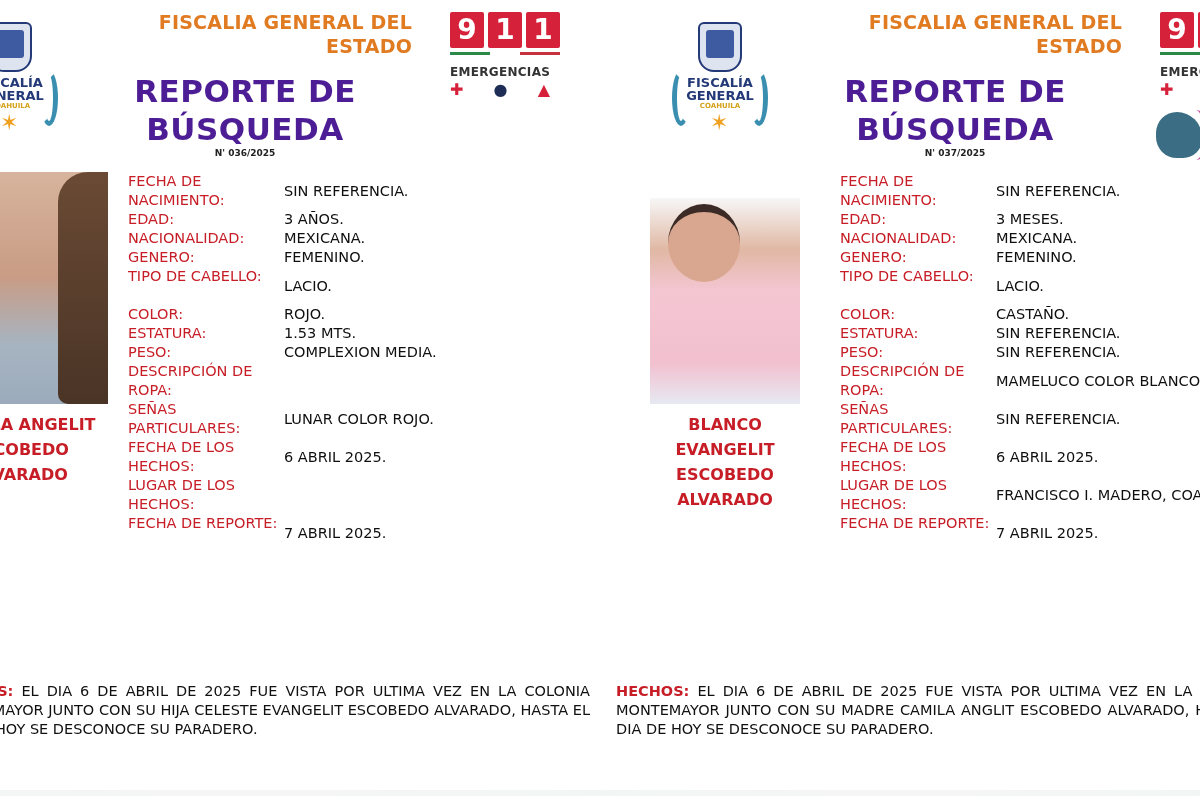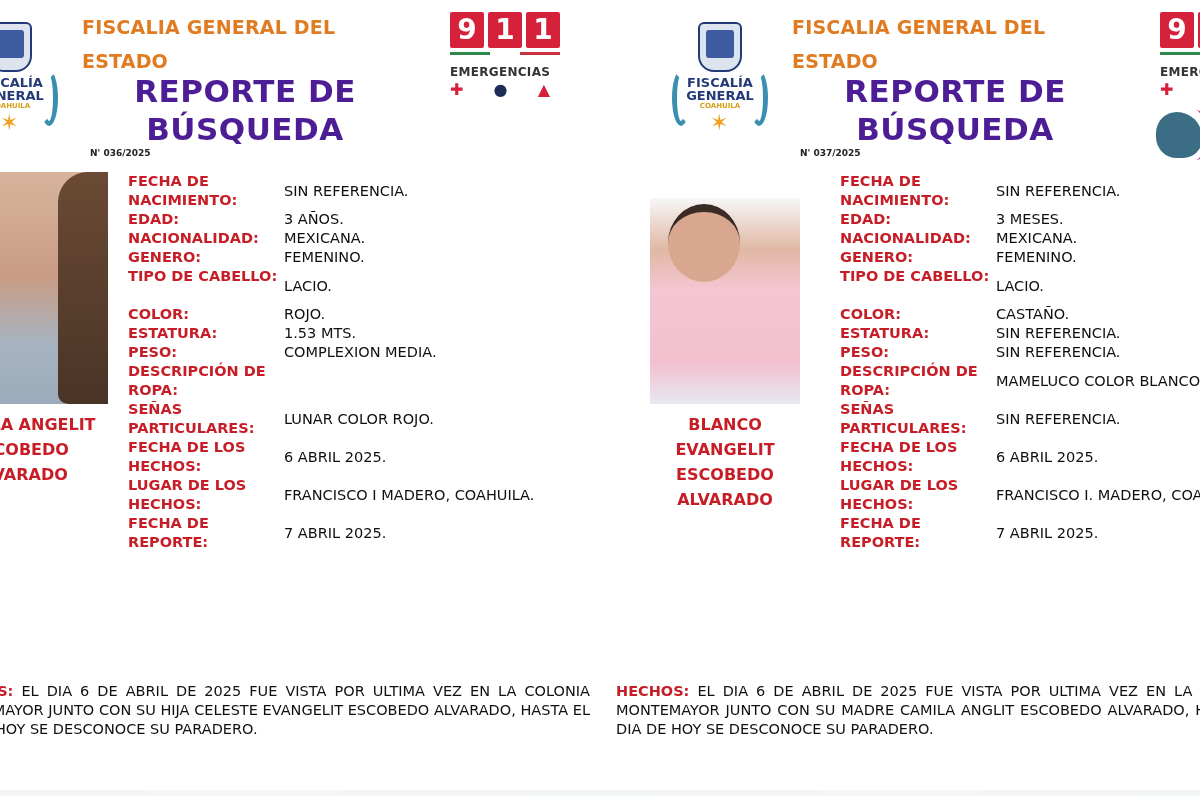--- a/index.html
+++ b/index.html
@@ -3,25 +3,25 @@
 <meta charset="utf-8">
 <style>
   * { box-sizing: border-box; margin: 0; padding: 0; }
   html, body { width: 1200px; height: 800px; overflow: hidden; background: #ffffff; }
   body { position: relative; font-family: "DejaVu Sans", "Liberation Sans", sans-serif; color: #111; }
 
   .poster { position: absolute; top: 0; height: 800px; width: 710px; overflow: hidden; }
   .poster.left { left: -110px; }
   .poster.right { left: 600px; width: 600px; }
 
-  .org { position: absolute; top: 10px; left: 192px; width: 310px; text-align: left;
-         color: #e07b22; font-weight: bold; font-size: 19px; line-height: 34px; letter-spacing: 0.2px; }
+  .org { position: absolute; top: 10px; left: 212px; width: 310px; text-align: right;
+         color: #e07b22; font-weight: bold; font-size: 19px; line-height: 24px; letter-spacing: 0.2px; }
   .title { position: absolute; top: 72px; left: 200px; width: 310px; text-align: center;
            color: #4c1d95; font-weight: bold; font-size: 31px; line-height: 38px; letter-spacing: 0.5px; }
-  .report-no { position: absolute; top: 148px; left: 200px; width: 310px; text-align: left;
+  .report-no { position: absolute; top: 148px; left: 200px; width: 310px; text-align: center;
                font-size: 9px; font-weight: bold; color: #222; }
 
   
   .fg-logo { position: absolute; top: 20px; left: 70px; width: 100px; height: 120px; }
   .fg-shield { position: absolute; left: 28px; top: 2px; width: 44px; height: 50px;
                border: 2px solid #243a78; border-radius: 6px 6px 16px 16px; background: #dde3ef; }
   .fg-shield::before { content: ""; position: absolute; left: 6px; top: 6px; width: 28px; height: 28px; background: #3e5aa0; border-radius: 3px; }
   .fg-text { position: absolute; left: 14px; top: 56px; width: 72px; text-align: center; color: #243a78;
              font-weight: bold; font-size: 13px; line-height: 13px; }
   .fg-sub { position: absolute; left: 14px; top: 82px; width: 72px; text-align: center; color: #d4a017; font-size: 7px; font-weight: bold; }
@@ -54,21 +54,21 @@
   .photo.baby::before { content: ""; position: absolute; left: 18px; top: 6px; width: 72px; height: 70px; border-radius: 50%; background: #d9a78f; border-top: 8px solid #3b2a25; }
 
   .name { position: absolute; top: 412px; left: 40px; width: 200px; text-align: center; color: #c71d26;
           font-weight: bold; font-size: 16px; line-height: 25px; }
   .poster.right .name { left: 22px; width: 200px; }
 
   
   .fields { position: absolute; top: 172px; left: 238px; width: 480px; }
   .poster.right .fields { left: 240px; }
   .row { display: flex; align-items: center; }
-  .lbl { width: 156px; color: #c71d26; font-weight: bold; font-size: 14.5px; line-height: 19px; }
+  .lbl { width: 156px; color: #c71d26; font-weight: normal; font-size: 14.5px; line-height: 19px; }
   .val { color: #0f0f0f; font-size: 14.5px; line-height: 19px; white-space: nowrap; font-weight: 500; }
   .row.two .lbl { height: 38px; }
 
   
   .facts { position: absolute; top: 682px; left: 50px; width: 650px; font-size: 14.5px; line-height: 19px; color: #101010; text-align: justify; }
   .poster.right .facts { left: 16px; width: 650px; }
   .facts-label { color: #c71d26; font-weight: bold; }
 
   .footer-strip { position: absolute; bottom: 4px; left: 0; right: 0; height: 6px; background: linear-gradient(90deg, #eef4f1, #f3f3f3, #eef4f1); opacity: 0.8; }
 </style>
@@ -155,21 +155,20 @@
     <div class="row two">
         <div class="lbl">SEÑAS PARTICULARES:</div>
         <div class="val">LUNAR COLOR ROJO.</div>
       </div>
     <div class="row two">
         <div class="lbl">FECHA DE LOS HECHOS:</div>
         <div class="val">6 ABRIL 2025.</div>
       </div>
     <div class="row two">
         <div class="lbl">LUGAR DE LOS HECHOS:</div>
-        <div class="val">FRANCISCO I MADERO, COAHUILA.</div>
       </div>
     <div class="row two">
         <div class="lbl">FECHA DE REPORTE:</div>
         <div class="val">7 ABRIL 2025.</div>
       </div>
   </div>
 
   <div class="facts">
     <span class="facts-label">HECHOS:</span>
     <span>EL DIA 6 DE ABRIL DE 2025 FUE VISTA POR ULTIMA VEZ EN LA COLONIA MONTEMAYOR JUNTO CON SU HIJA CELESTE EVANGELIT ESCOBEDO ALVARADO, HASTA EL DIA DE HOY SE DESCONOCE SU PARADERO.</span>

